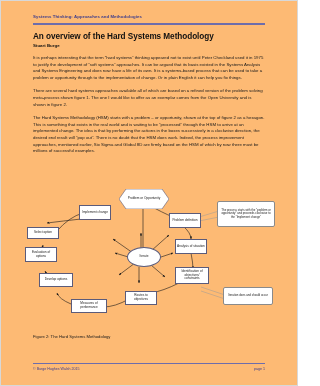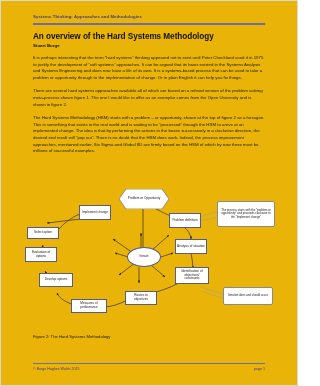--- a/index.html
+++ b/index.html
@@ -5,21 +5,21 @@
   html,body{margin:0;padding:0;}
   body{
     width:298px;height:386px;
     background:#fff;
     font-family:"Liberation Sans", sans-serif;
     overflow:hidden;
     position:relative;
   }
   .page{
     position:absolute;inset:0;
-    background:#eab308;
+    background:#fdba74;
     border:1px solid #d8d8d8;
     box-sizing:border-box;
     padding-left:44px;
   }
   .content{
     position:absolute;
     left:32px;top:12px;right:32px;
   }
   .kicker{
     font-size:4.3px;

